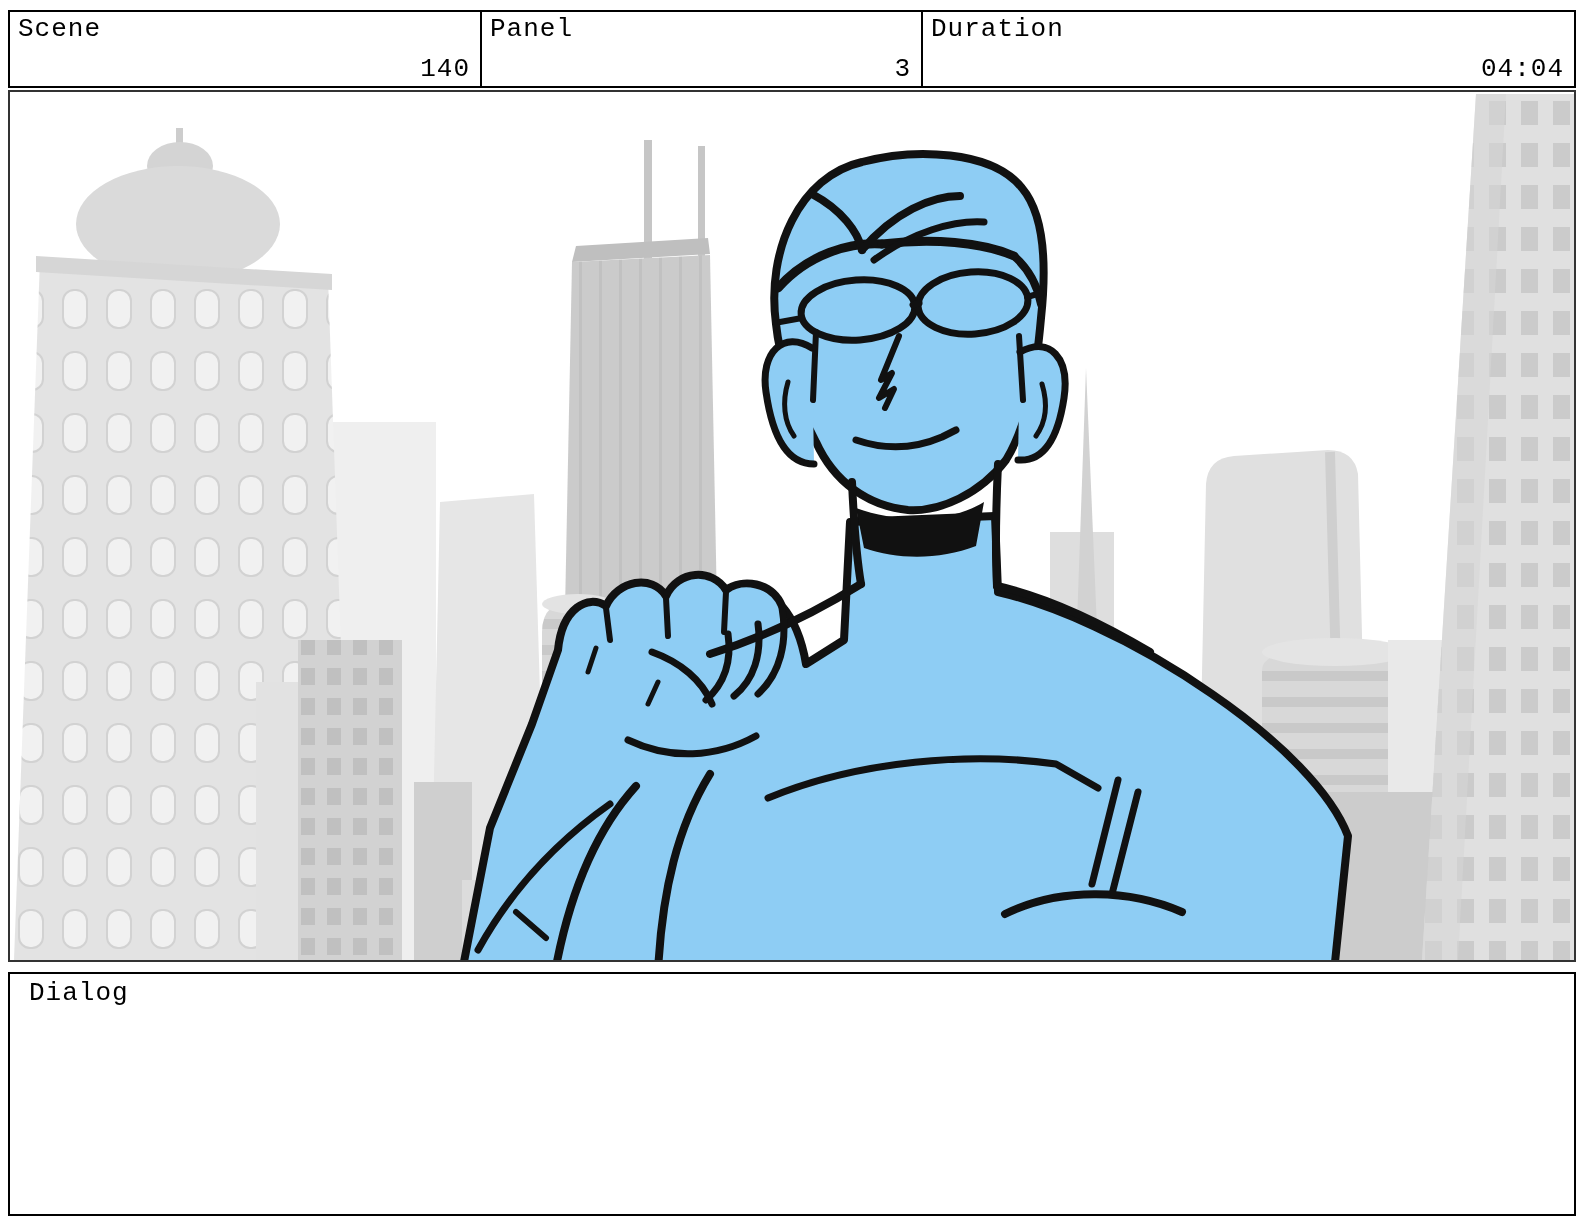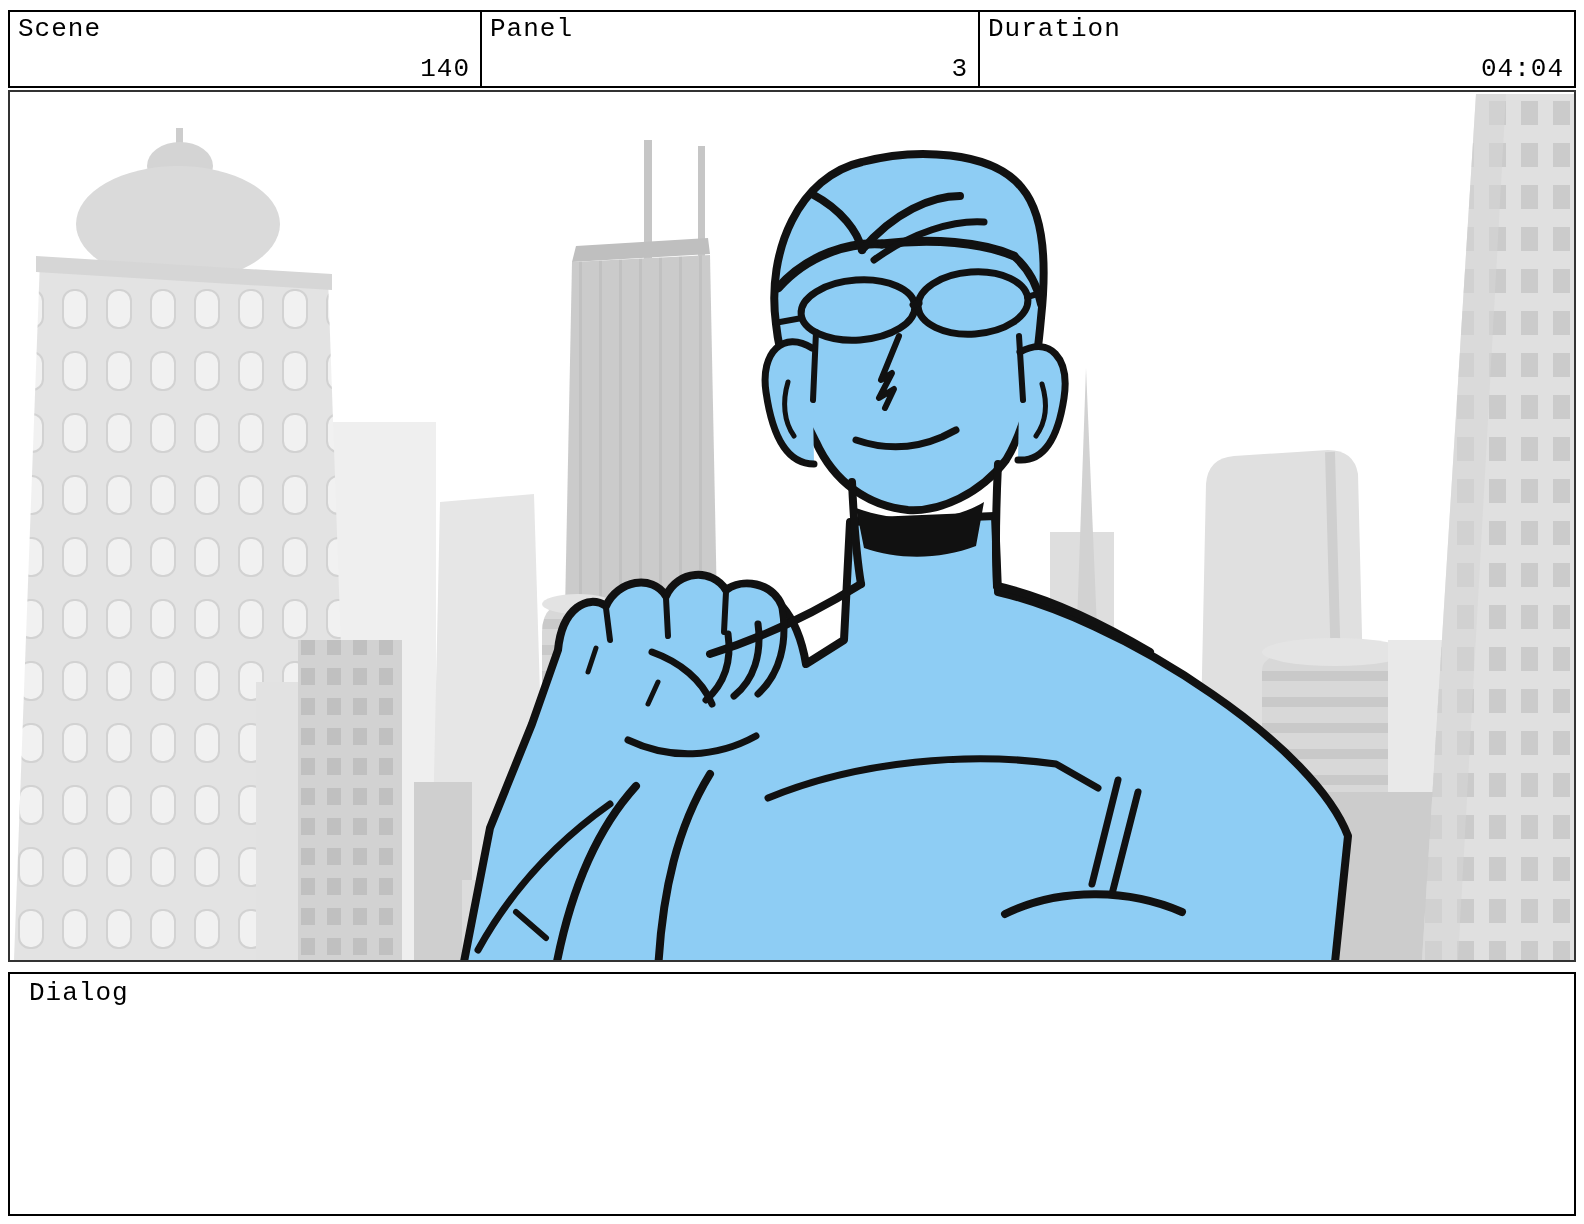--- a/index.html
+++ b/index.html
@@ -11,21 +11,21 @@
   .sheet{width:1568px;margin:0 auto;padding-top:10px;}
   
   .header{
     display:flex;height:78px;box-sizing:border-box;
     border:2px solid #000;background:#fff;margin-bottom:2px;
   }
   .hcell{position:relative;box-sizing:border-box;border-right:2px solid #000;}
   .hcell:last-child{border-right:none;text-align:center;}
   .hcell .hlabel{position:absolute;top:2px;left:8px;font-size:26px;letter-spacing:1px;}
   .hcell .hvalue{position:absolute;bottom:2px;right:10px;font-size:26px;letter-spacing:1px;}
-  .w1{width:472px;} .w2{width:498px;} .w3{flex:1;}
+  .w1{width:472px;} .w2{width:441px;} .w3{flex:1;}
   
   .panel{
     height:872px;box-sizing:border-box;border:2px solid #333;
     background:#fff;overflow:hidden;
   }
   .panel svg{display:block;width:100%;height:100%;}
   
   .dialog{
     height:244px;box-sizing:border-box;border:2px solid #000;
     margin-top:10px;padding:4px 19px;font-size:26px;letter-spacing:1px;

